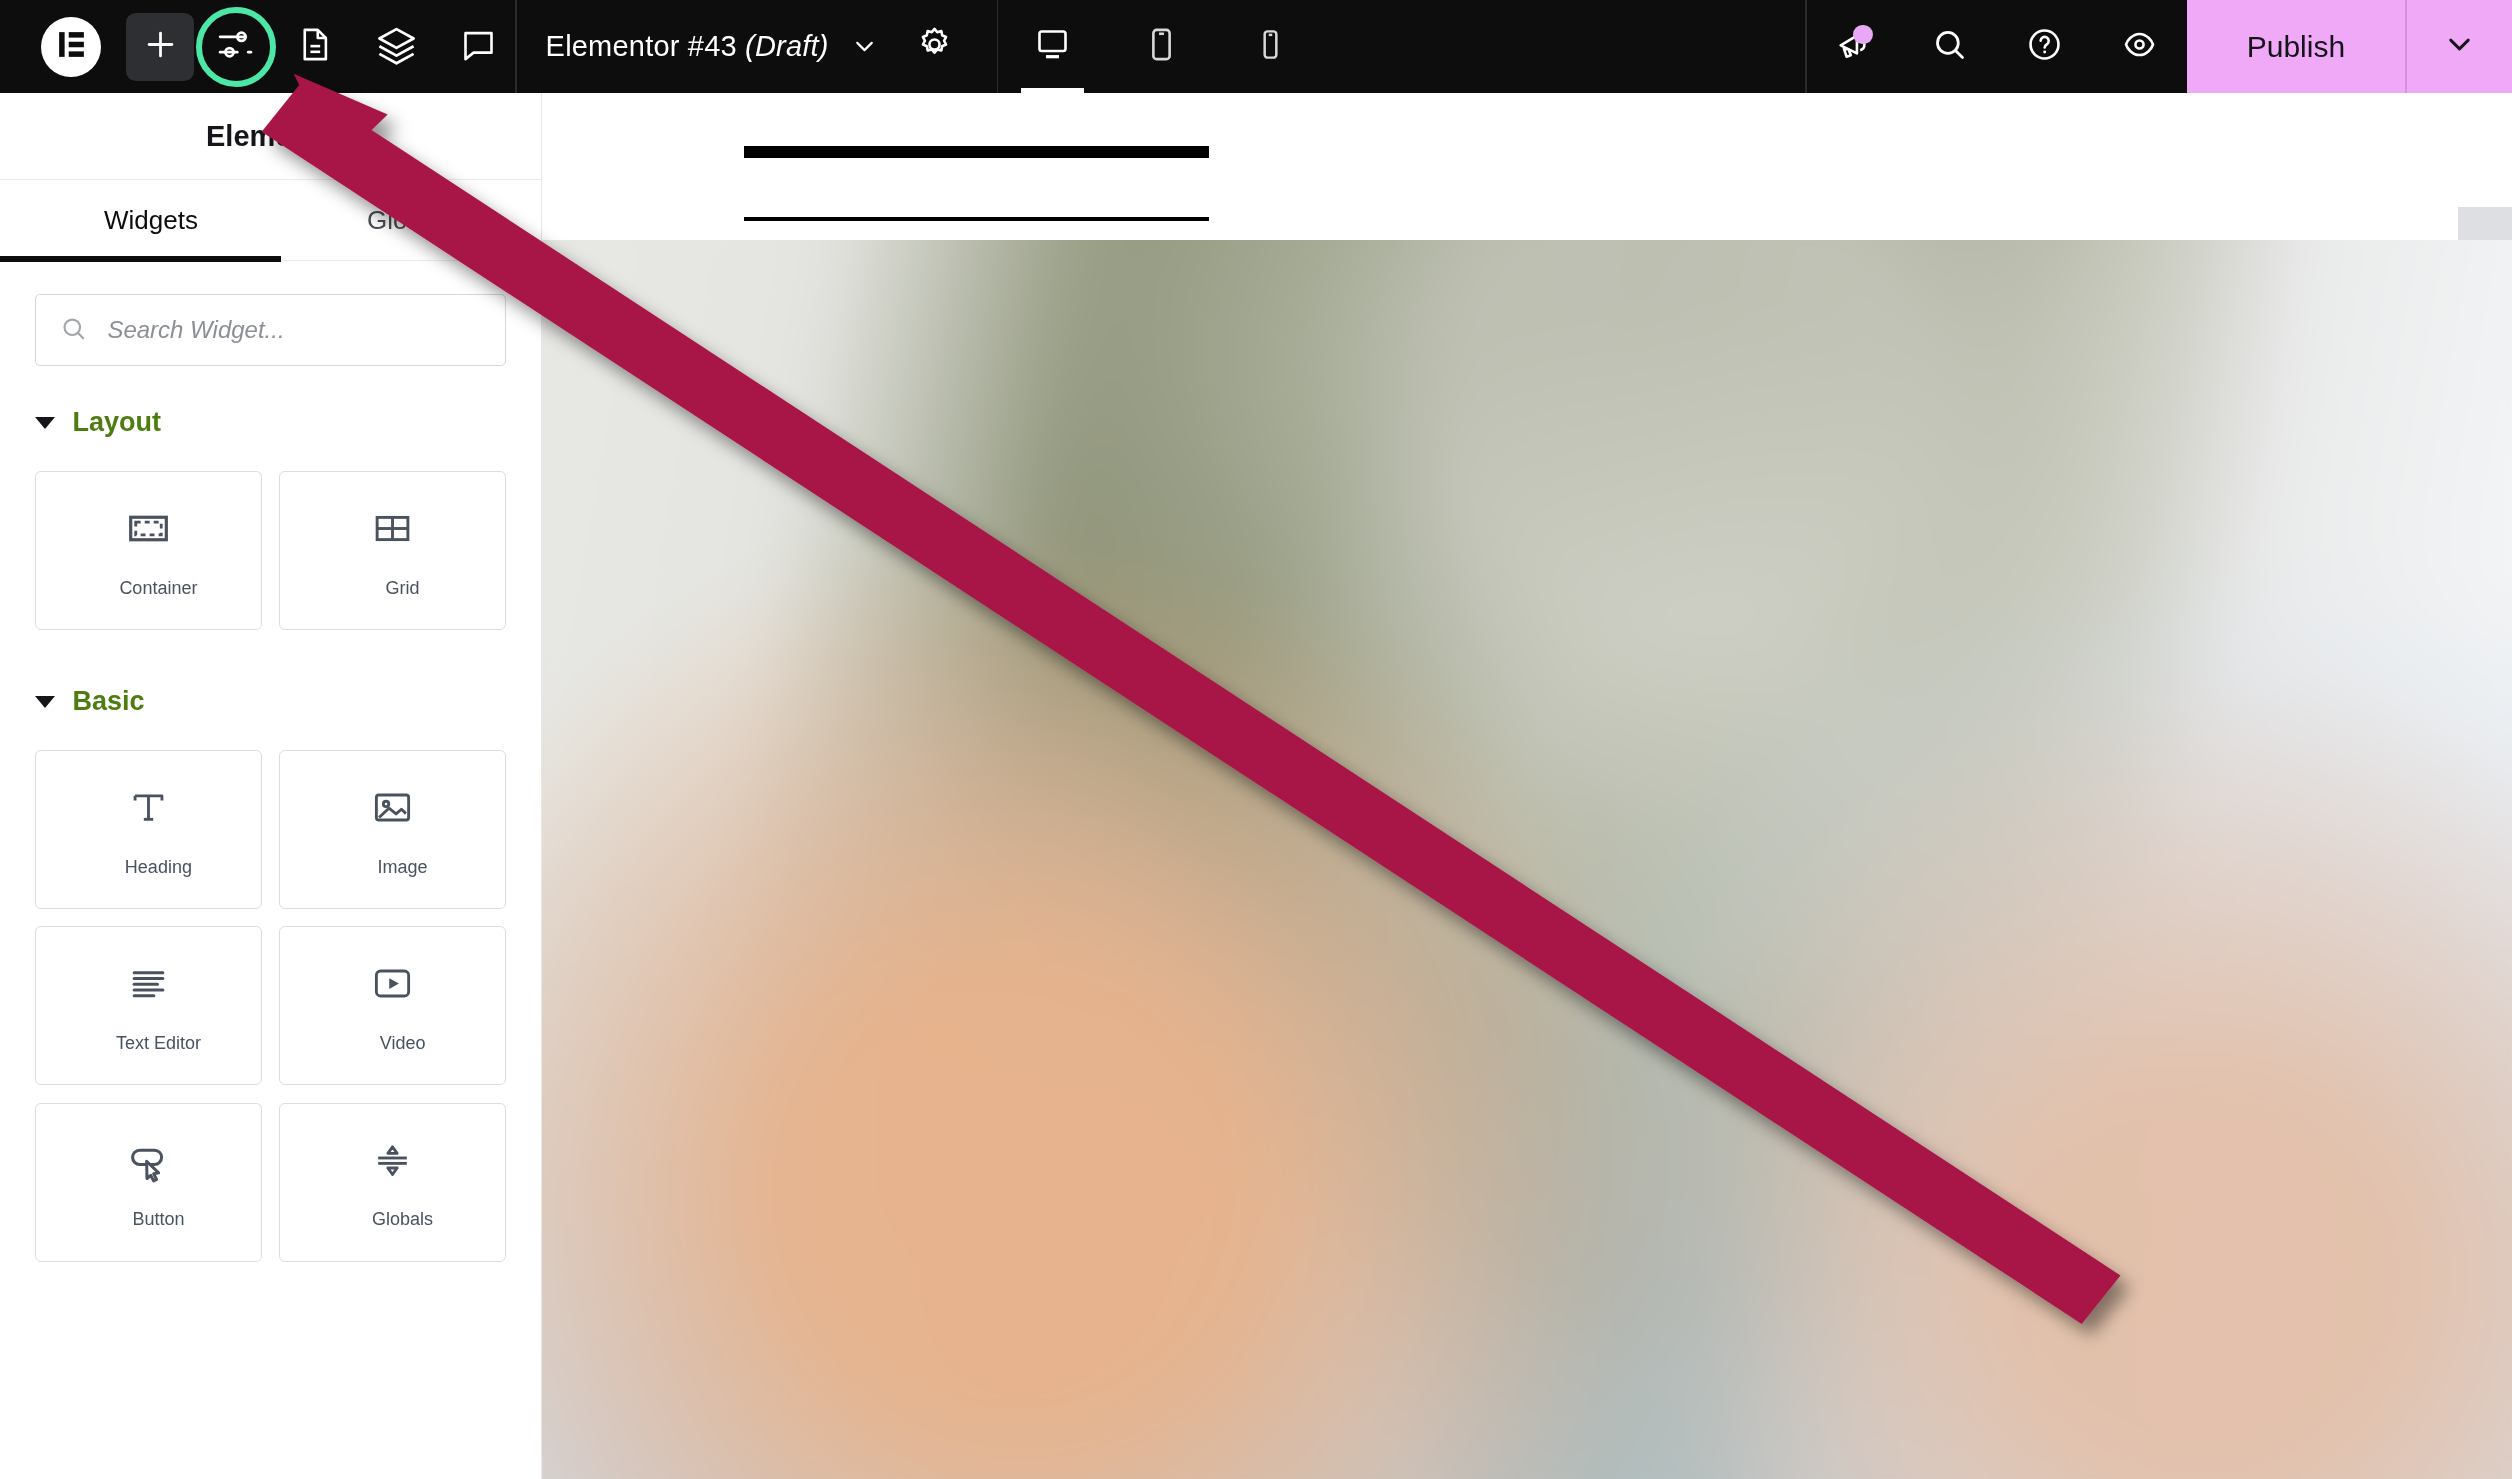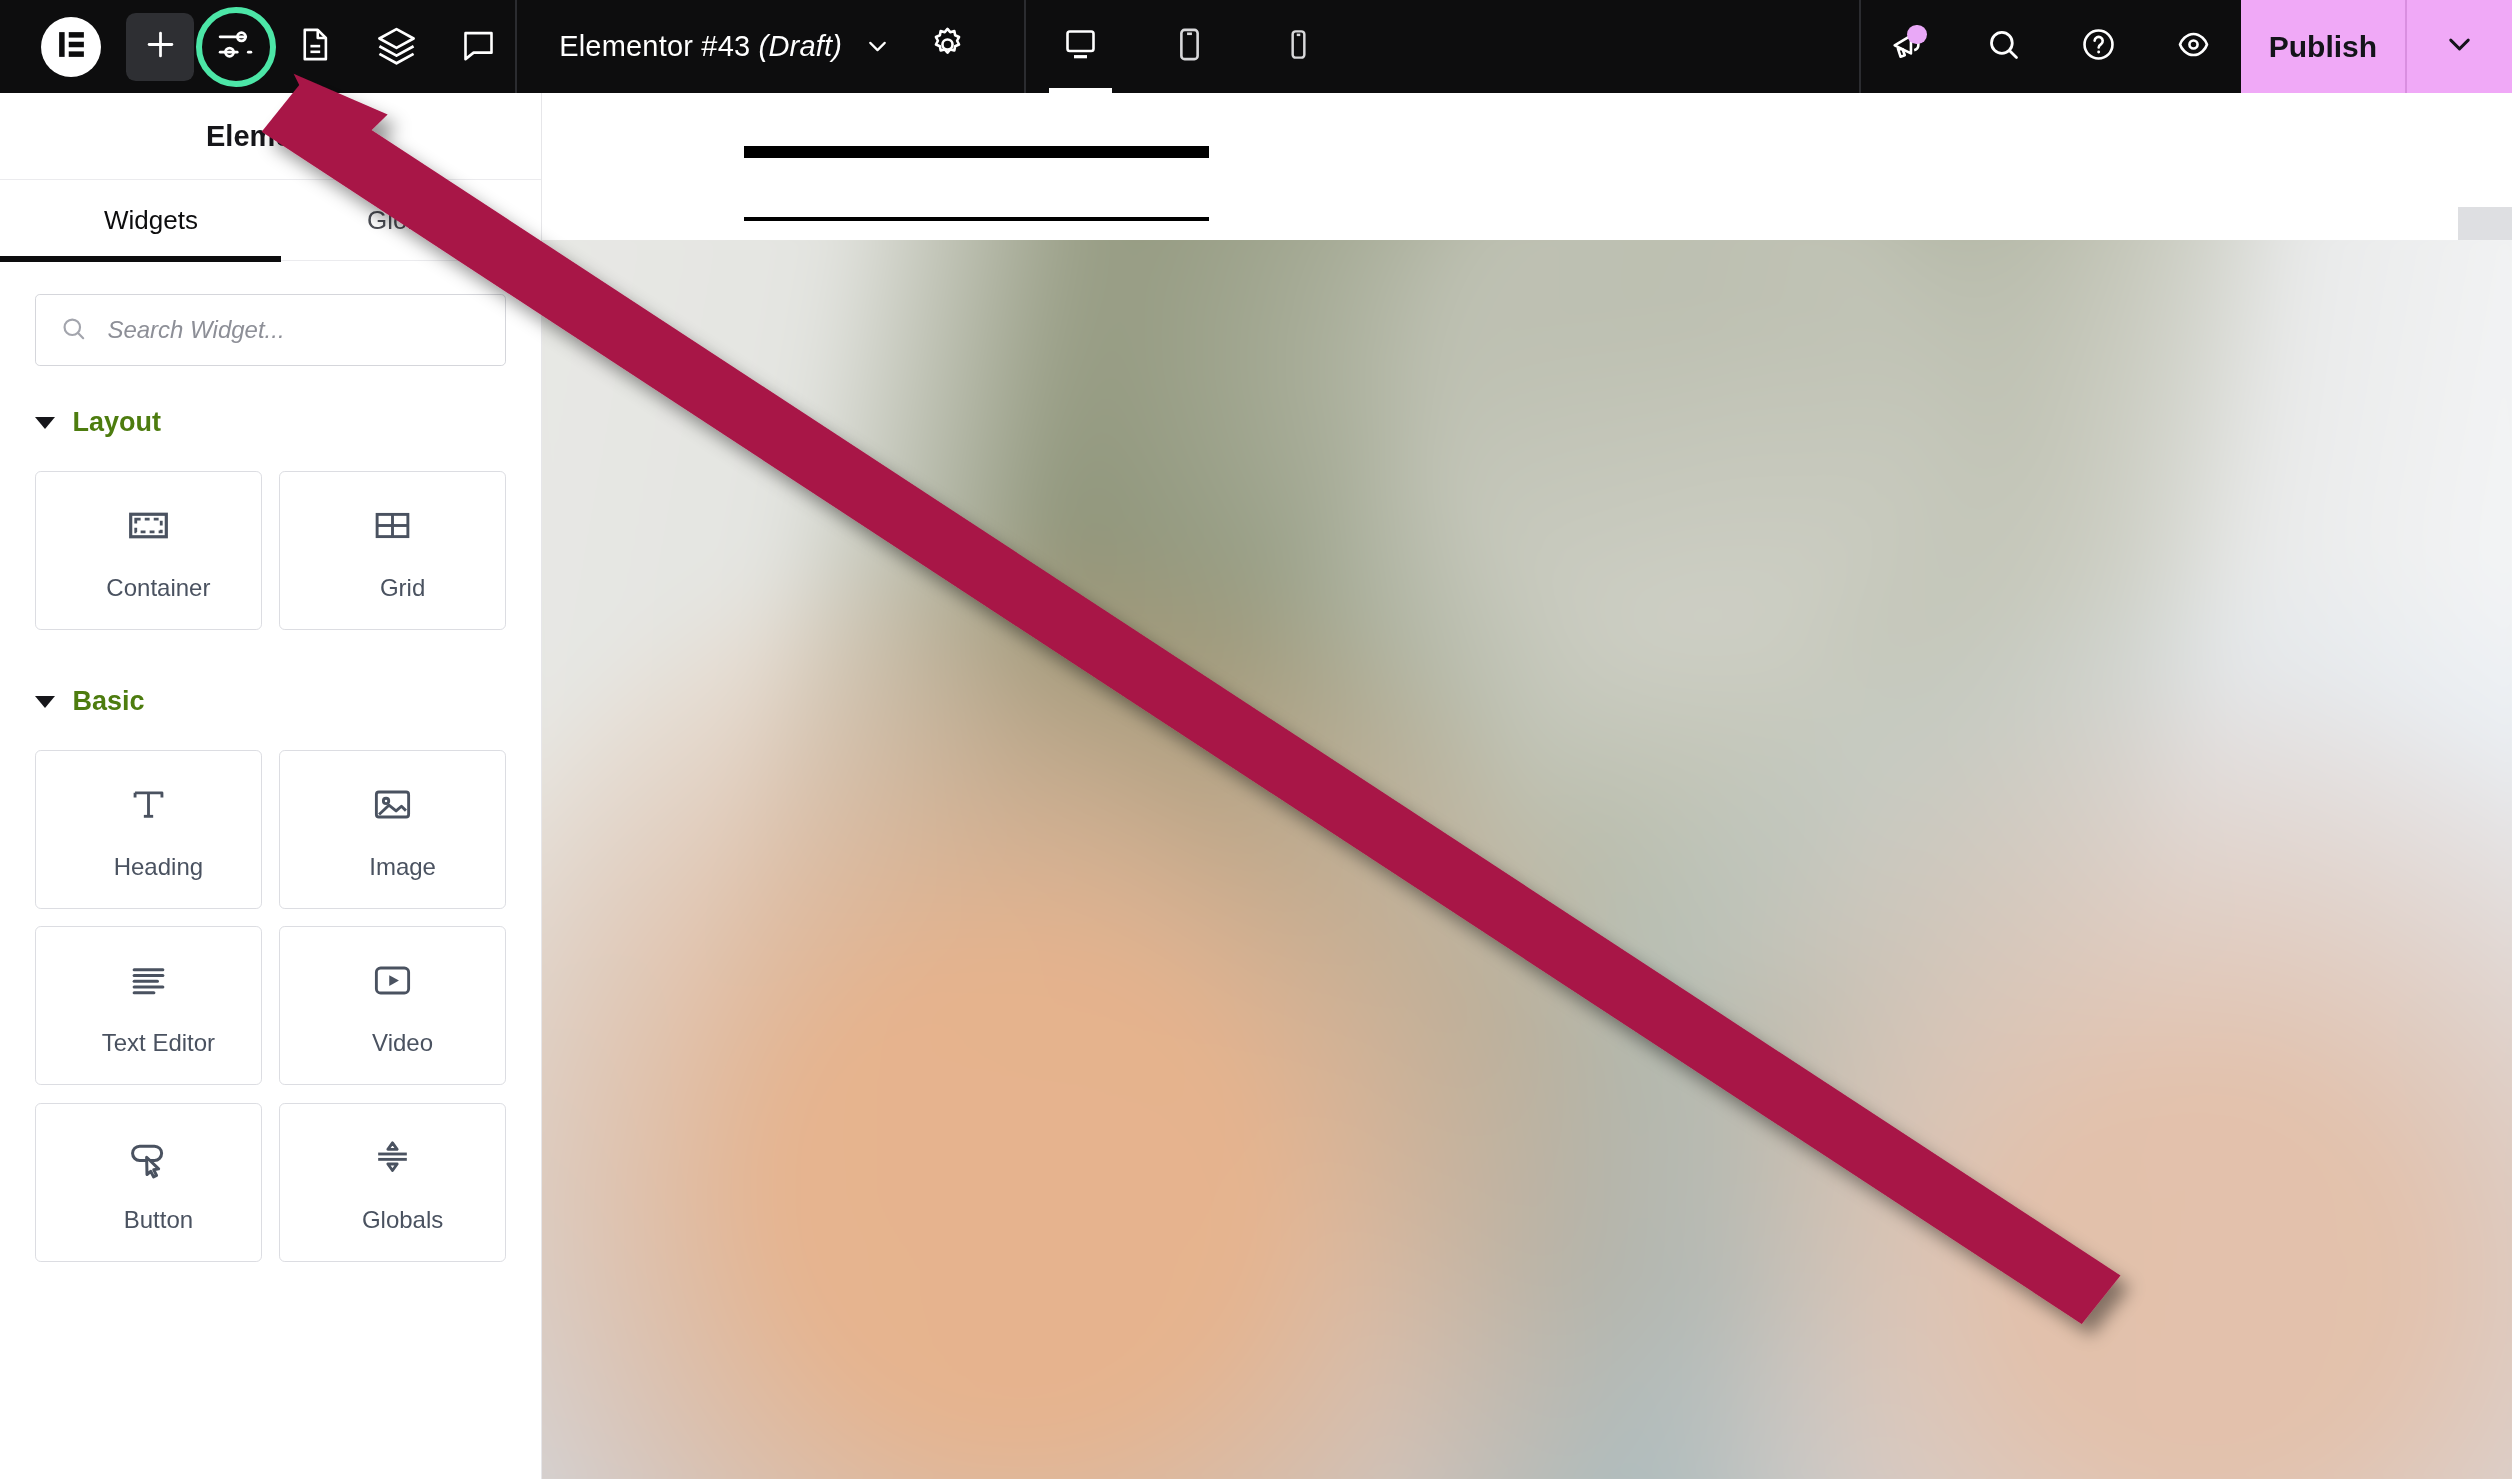--- a/index.html
+++ b/index.html
@@ -61,21 +61,21 @@
   .tb-right .tb-icon-btn { width:95px; height:93px; border-radius:0; }
   .notif-dot {
     position:absolute; top:25px; right:29px;
     width:19.4px; height:19.4px; border-radius:50%;
     background:#e9a8f7;
   }
   .publish-wrap { display:flex; align-items:stretch; height:93px; }
   .publish-btn {
     background:#f0a9f7; color:#14141a;
     display:flex; align-items:center; justify-content:center;
-    padding:0 28px; font-size:30px; font-weight:bold;
+    padding:0 60px; font-size:30px; font-weight:normal;
   }
   .publish-div { width:1.9px; background:#d98fe0; }
   .publish-chev {
     background:#f0a9f7; color:#14141a; width:105px;
     display:flex; align-items:center; justify-content:center;
   }
 
   
   .panel {
     position:absolute; top:93px; left:0; width:542px; height:1386px;
@@ -131,21 +131,21 @@
   .caret { width:0;height:0;border-left:10.7px solid transparent;border-right:10.7px solid transparent;border-top:12.6px solid #16161a; }
 
   .wgrid { display:grid; grid-template-columns:1fr 1fr; gap:17.4px; margin-bottom:56px; }
   .wtile {
     height:159px; border:1.9px solid #dcdde2; border-radius:5.8px;
     background:#ffffff;
     display:flex; flex-direction:column; align-items:center; justify-content:center;
     gap:23px;
   }
   .wtile .ico { color:#4a5260; display:flex; align-items:center; justify-content:center; height:52px; }
-  .wtile .lbl { font-size:24px; color:#4a5260;margin-left:20px; }
+  .wtile .lbl { font-size:18px; color:#4a5260;margin-left:20px; }
 
   
   .canvas {
     position:absolute; top:93px; left:542px;
     width:1970px; height:1386px;
     background:#ffffff; overflow:hidden;
   }
   .canvas-top { height:147px; background:#ffffff; position:relative; }
   .bar-thick {
     position:absolute; left:202px; top:53px; width:465px; height:11.6px; background:#000000;

